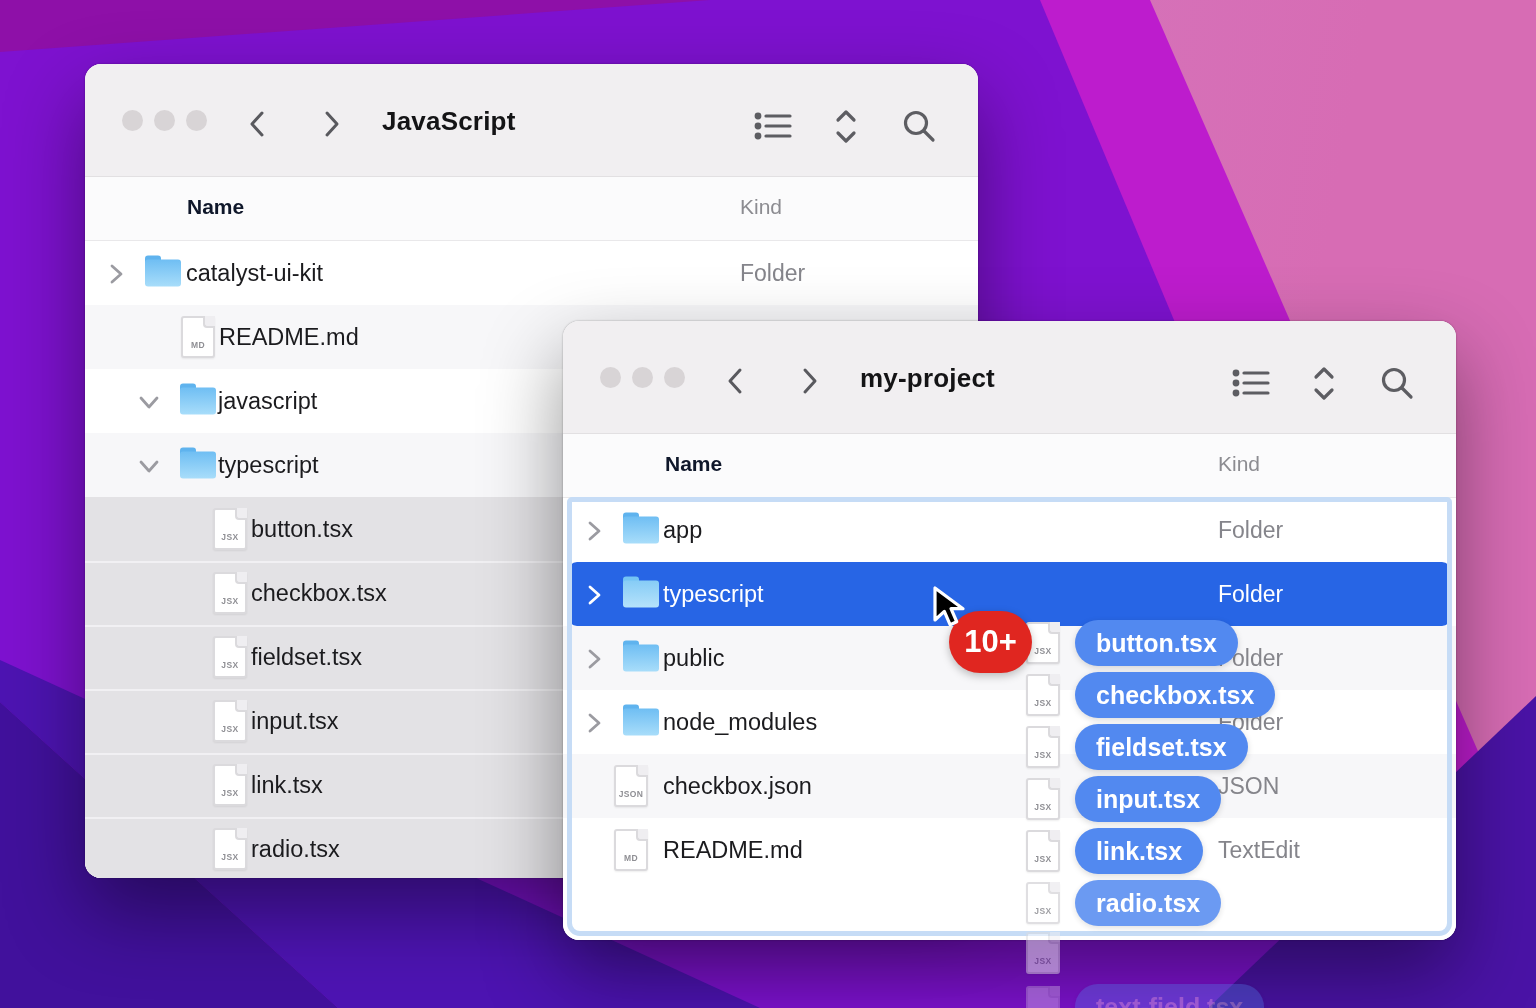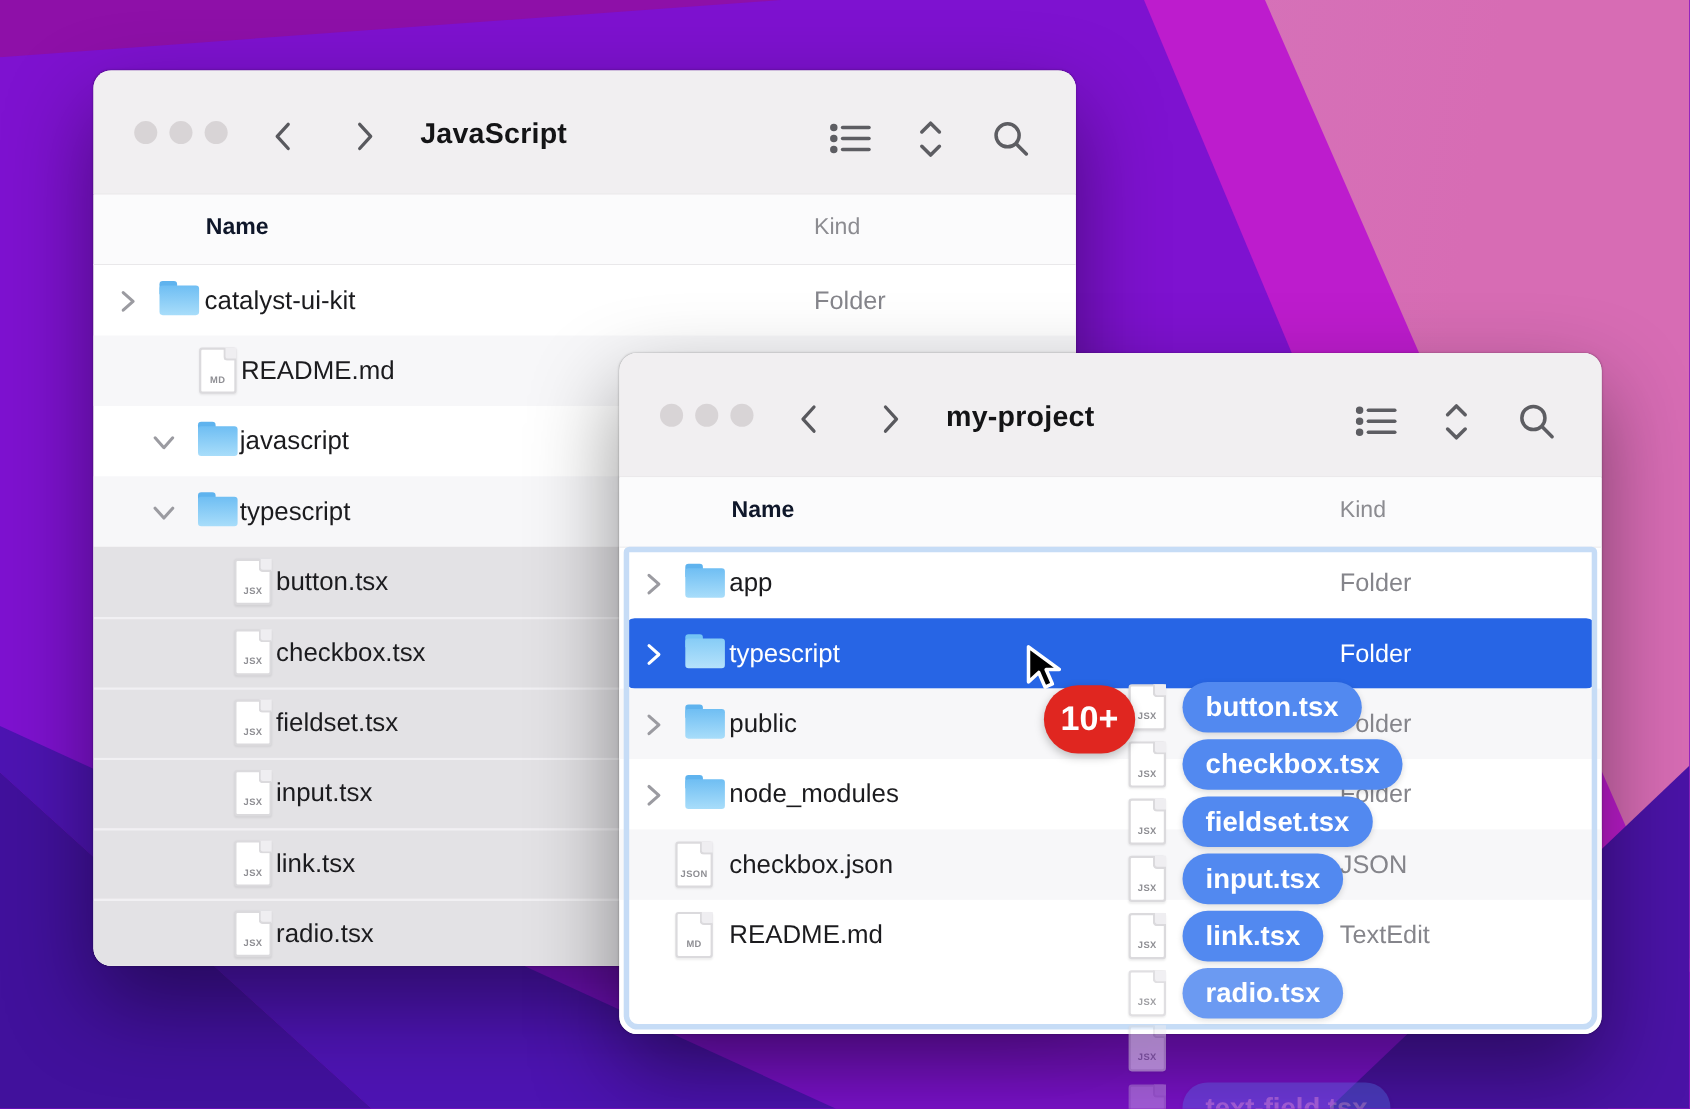--- a/index.html
+++ b/index.html
@@ -66,21 +66,21 @@
   .ring{position:absolute;left:4px;right:4px;top:176px;bottom:4px;border:5px solid #c6dcf6;
         border-radius:5px 5px 13px 13px;pointer-events:none;z-index:5;}
 
   
   .drag-layer{position:absolute;inset:0;z-index:50;pointer-events:none;}
   .drag-row{position:absolute;left:1026px;display:flex;align-items:center;gap:15px;}
   .pill{height:46px;border-radius:23px;background:#5289f0;color:#fff;font-size:25px;font-weight:700;
         display:flex;align-items:center;padding:0 21px;white-space:nowrap;box-shadow:0 2px 6px rgba(0,0,0,.15);}
   .count-badge{position:absolute;left:949px;top:611px;width:83px;height:62px;background:#e02620;border-radius:31px;
         color:#fff;font-size:31px;font-weight:700;display:flex;align-items:center;justify-content:center;
-        z-index:60;box-shadow:0 3px 9px rgba(0,0,0,.25);margin-top:12px;}
+        z-index:60;box-shadow:0 3px 9px rgba(0,0,0,.25);}
   .cursor{position:absolute;left:926px;top:584px;width:42px;height:48px;z-index:70;}
 </style>
 </head>
 <body>
 
 <div class="wp"></div>
 <div class="wp wp-band"></div>
 <div class="wp wp-pink"></div>
 <div class="wp wp-br"></div>
 <div class="wp wp-blmid"></div>

